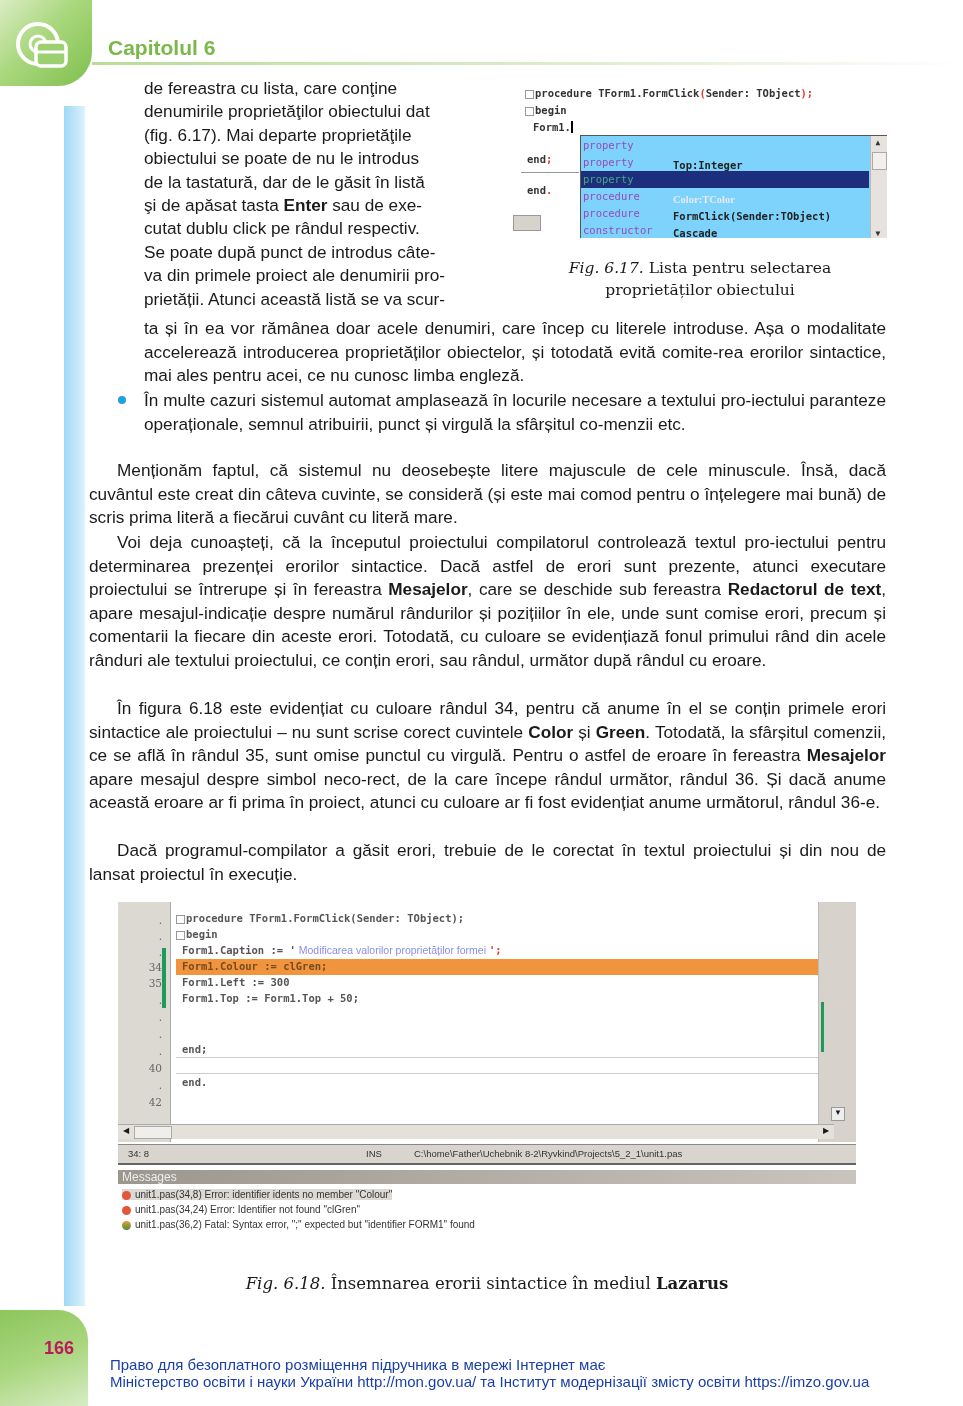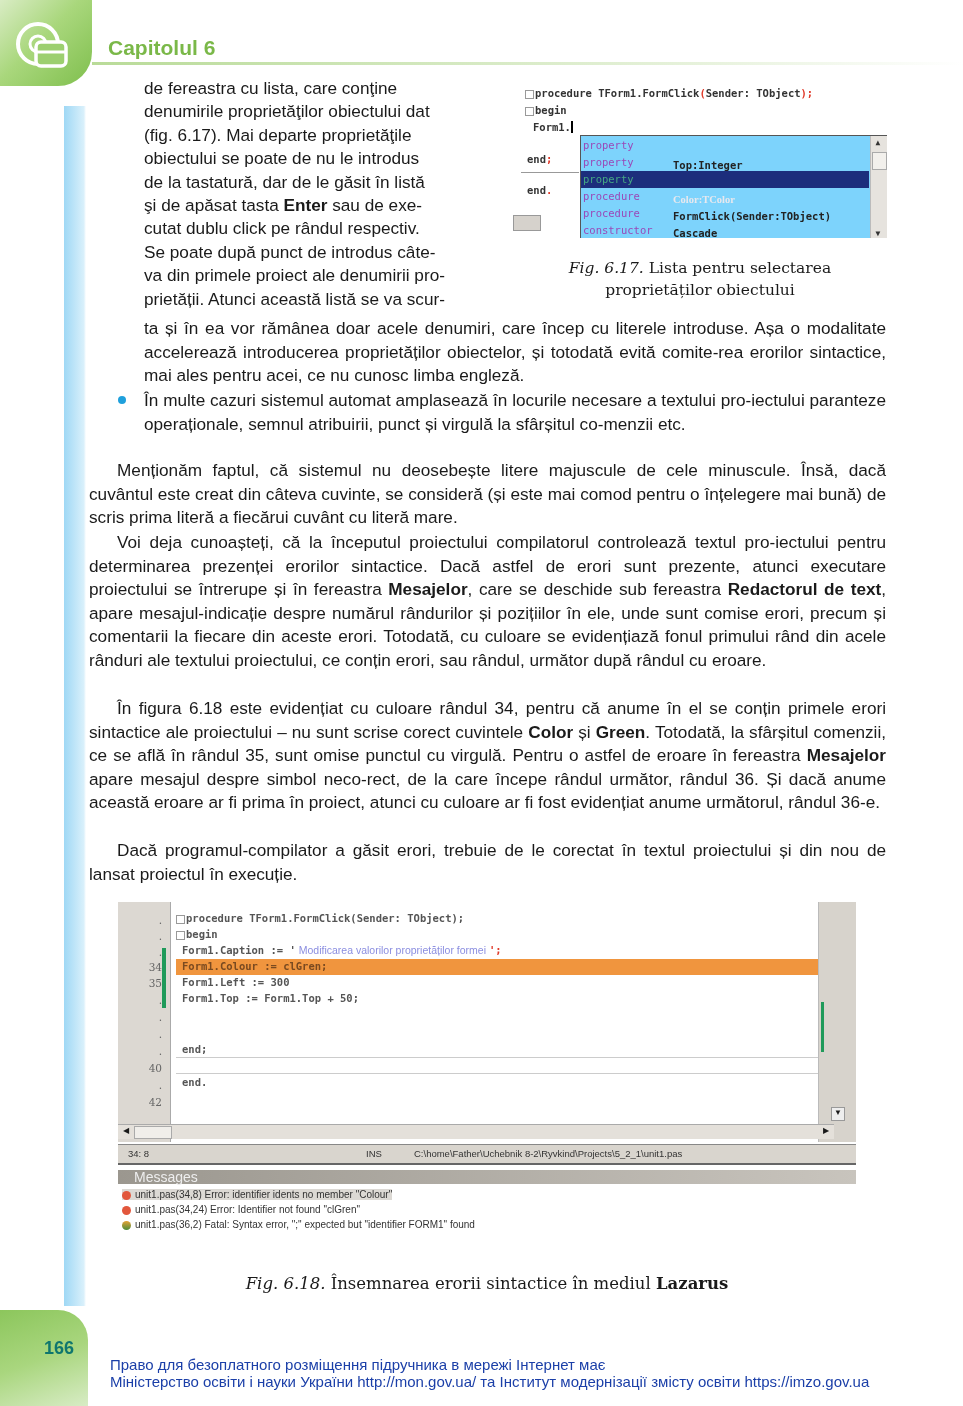--- a/index.html
+++ b/index.html
@@ -10,21 +10,21 @@
     border-bottom-right-radius:34px; }
   .corner-icon { position:absolute; left:14px; top:18px; width:60px; height:56px; }
   .chapter-title { position:absolute; left:108px; top:36px; font-size:21px; font-weight:bold; color:#7ab848; }
   .header-rule { position:absolute; left:92px; top:62px; width:871px; height:3px;
     background:linear-gradient(90deg,#b9db98,#e7f2dc 70%,#ffffff); }
   .side-bar { position:absolute; left:64px; top:106px; width:22px; height:1200px;
     background:linear-gradient(90deg,#9fd8f5,#d9f0fb 90%,#ffffff); }
   .page-tab { position:absolute; left:0; top:1310px; width:88px; height:96px;
     background:linear-gradient(160deg,#8cc65c 0%,#a9d67e 50%,#d8ecc5 100%);
     border-top-right-radius:30px; }
-  .page-number { position:absolute; left:44px; top:1338px; font-size:18px; font-weight:bold; color:#0f766e; }
+  .page-number { position:absolute; left:44px; top:1338px; font-size:18px; font-weight:bold; color:#be185d; }
 
   .text { position:absolute; font-size:17.2px; line-height:23.6px; text-align:justify; }
   .text p { margin:0; }
   .indent { text-indent:28px; }
   .bullet { position:absolute; left:118px; width:8px; height:8px; border-radius:50%; background:#1fa0dc; }
 
   
   .fig17 { position:absolute; left:513px; top:80px; width:374px; height:158px; background:#ffffff;
     font-family:"DejaVu Sans Mono", monospace; font-size:10.5px; color:#333; overflow:hidden; }
   .fig17 .ln { position:absolute; left:12px; white-space:pre; font-weight:bold; }
@@ -47,21 +47,21 @@
   .gnum { position:absolute; right:8px; font-family:"DejaVu Serif", serif; font-size:10.5px; color:#666; }
   .gmark { position:absolute; left:44px; width:4px; background:#1f9a5a; }
   .code { position:absolute; left:64px; font-family:"DejaVu Sans Mono", monospace; font-size:10.5px; font-weight:bold; color:#555; white-space:pre; }
   .hl { position:absolute; left:58px; top:57px; width:642px; height:16px; background:#f0953e; }
   .cmt { color:#8b8ee0; font-weight:normal; font-family:"Liberation Sans", sans-serif; }
   .vscroll { position:absolute; left:700px; top:0; width:38px; height:240px; background:#d7d3cc; border-left:1px solid #bbb; }
   .hscroll { position:absolute; left:0; top:222px; width:716px; height:14px; background:#e4e0da; border-top:1px solid #aaa; }
   .statusbar { position:absolute; left:0; top:242px; width:738px; height:18px; background:#d9d5ce; border-top:1px solid #888; border-bottom:2px solid #666;
     font-size:9.5px; color:#333; }
   .statusbar span { position:absolute; top:3px; }
-  .msgs-title { position:absolute; left:0; top:268px; width:738px; height:14px; background:linear-gradient(90deg,#9b978f,#c9c5be); color:#eee; font-size:14px; padding-left:16px; line-height:14px; }
+  .msgs-title { position:absolute; left:0; top:268px; width:738px; height:14px; background:linear-gradient(90deg,#9b978f,#c9c5be); color:#eee; font-size:12px; padding-left:4px; line-height:14px; }
   .msg { position:absolute; left:4px; font-size:10px; color:#333; white-space:pre; }
   .msg.sel { background:#dcd9d4; }
   .ic { display:inline-block; width:9px; height:9px; border-radius:50%; vertical-align:middle; margin-right:4px; }
   .ic.err { background:#e2573c; }
   .ic.fatal { background:linear-gradient(#e5a236,#4a8a3a); }
 
   .footer { position:absolute; left:110px; top:1356px; font-size:15px; line-height:17px; color:#1b3fa8; }
 </style>
 </head>
 <body>

